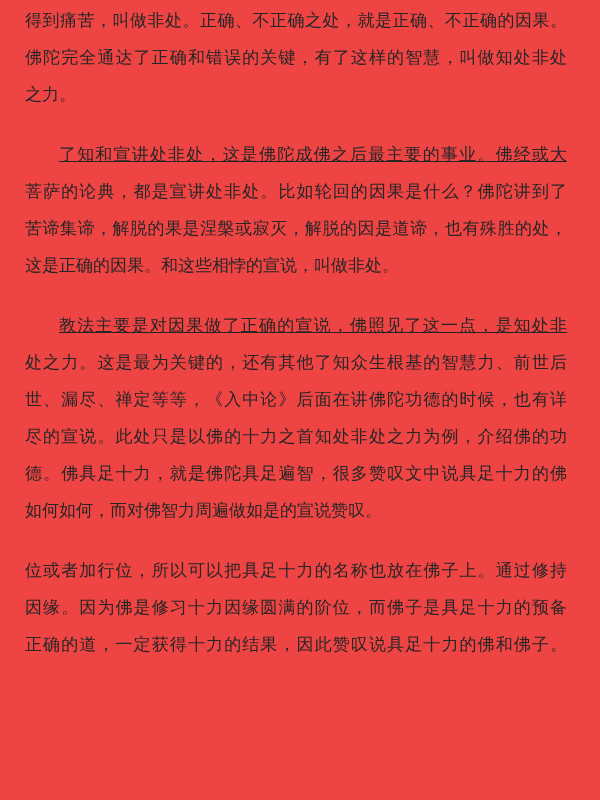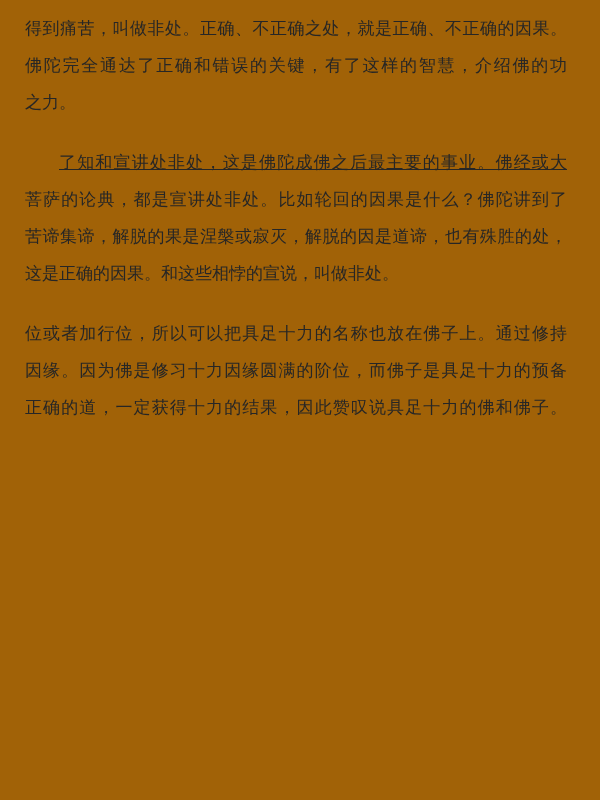--- a/index.html
+++ b/index.html
@@ -5,22 +5,22 @@
   html, body {
     margin: 0;
     padding: 0;
     background: #ffffff;
   }
   .page {
     position: relative;
     box-sizing: border-box;
     width: 600px;
     height: 800px;
-    background: #a16207;
-    padding: 10px 33px 0 25px;
+    background: #ef4444;
+    padding: 2px 33px 0 25px;
     font-family: "Liberation Serif", "DejaVu Serif", serif;
     font-size: 17px;
     color: #262626;
     overflow: hidden;
   }
   .para { margin: 0; }
   .para + .para { margin-top: 23px; }
   .line {
     height: 37px;
     line-height: 37px;
@@ -39,31 +39,39 @@
     text-decoration: underline;
   }
 </style>
 </head>
 <body>
 
 <div class="page">
 
   <div class="para">
     <div class="line">得到痛苦，叫做非处。正确、不正确之处，就是正确、不正确的因果。</div>
-    <div class="line">佛陀完全通达了正确和错误的关键，有了这样的智慧，介绍佛的功</div>
+    <div class="line">佛陀完全通达了正确和错误的关键，有了这样的智慧，叫做知处非处</div>
     <div class="line short">之力。</div>
   </div>
 
   <div class="para">
     <div class="line indent">了知和宣讲处非处，这是佛陀成佛之后最主要的事业。佛经或大</div>
     <div class="line">菩萨的论典，都是宣讲处非处。比如轮回的因果是什么？佛陀讲到了</div>
     <div class="line">苦谛集谛，解脱的果是涅槃或寂灭，解脱的因是道谛，也有殊胜的处，</div>
     <div class="line short">这是正确的因果。和这些相悖的宣说，叫做非处。</div>
   </div>
 
+  <div class="para">
+    <div class="line indent">教法主要是对因果做了正确的宣说，佛照见了这一点，是知处非</div>
+    <div class="line">处之力。这是最为关键的，还有其他了知众生根基的智慧力、前世后</div>
+    <div class="line">世、漏尽、禅定等等，《入中论》后面在讲佛陀功德的时候，也有详</div>
+    <div class="line">尽的宣说。此处只是以佛的十力之首知处非处之力为例，介绍佛的功</div>
+    <div class="line">德。佛具足十力，就是佛陀具足遍智，很多赞叹文中说具足十力的佛</div>
+    <div class="line short">如何如何，而对佛智力周遍做如是的宣说赞叹。</div>
+  </div>
 
   <div class="para">
     <div class="line">位或者加行位，所以可以把具足十力的名称也放在佛子上。通过修持</div>
     <div class="line">因缘。因为佛是修习十力因缘圆满的阶位，而佛子是具足十力的预备</div>
     <div class="line">正确的道，一定获得十力的结果，因此赞叹说具足十力的佛和佛子。</div>
   </div>
 
 
 </div>
 

